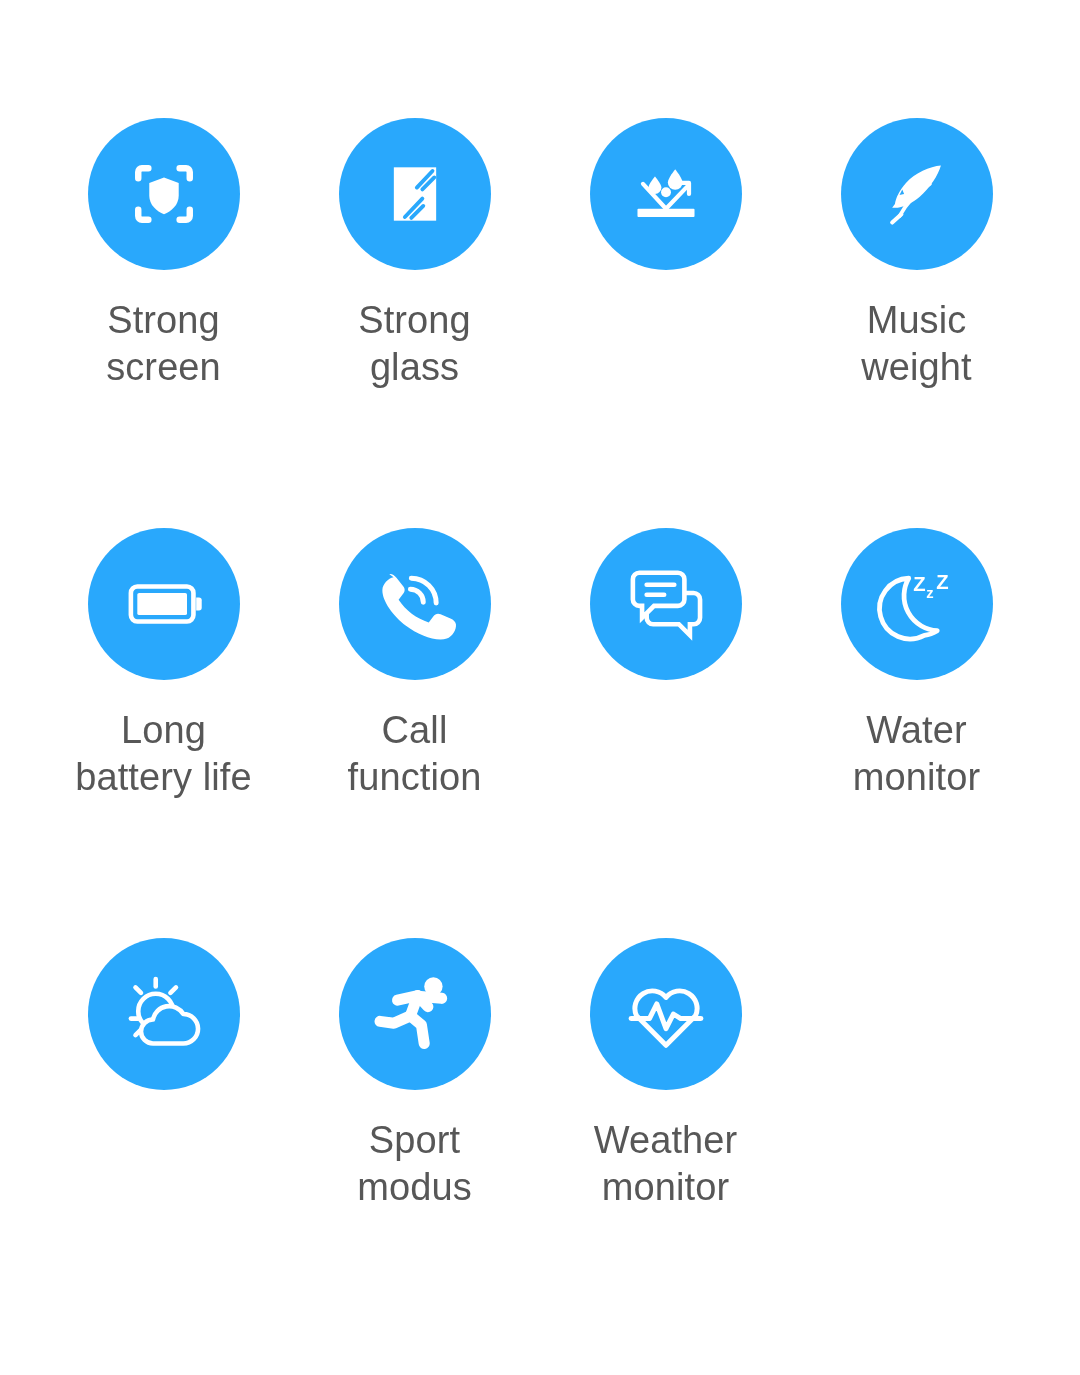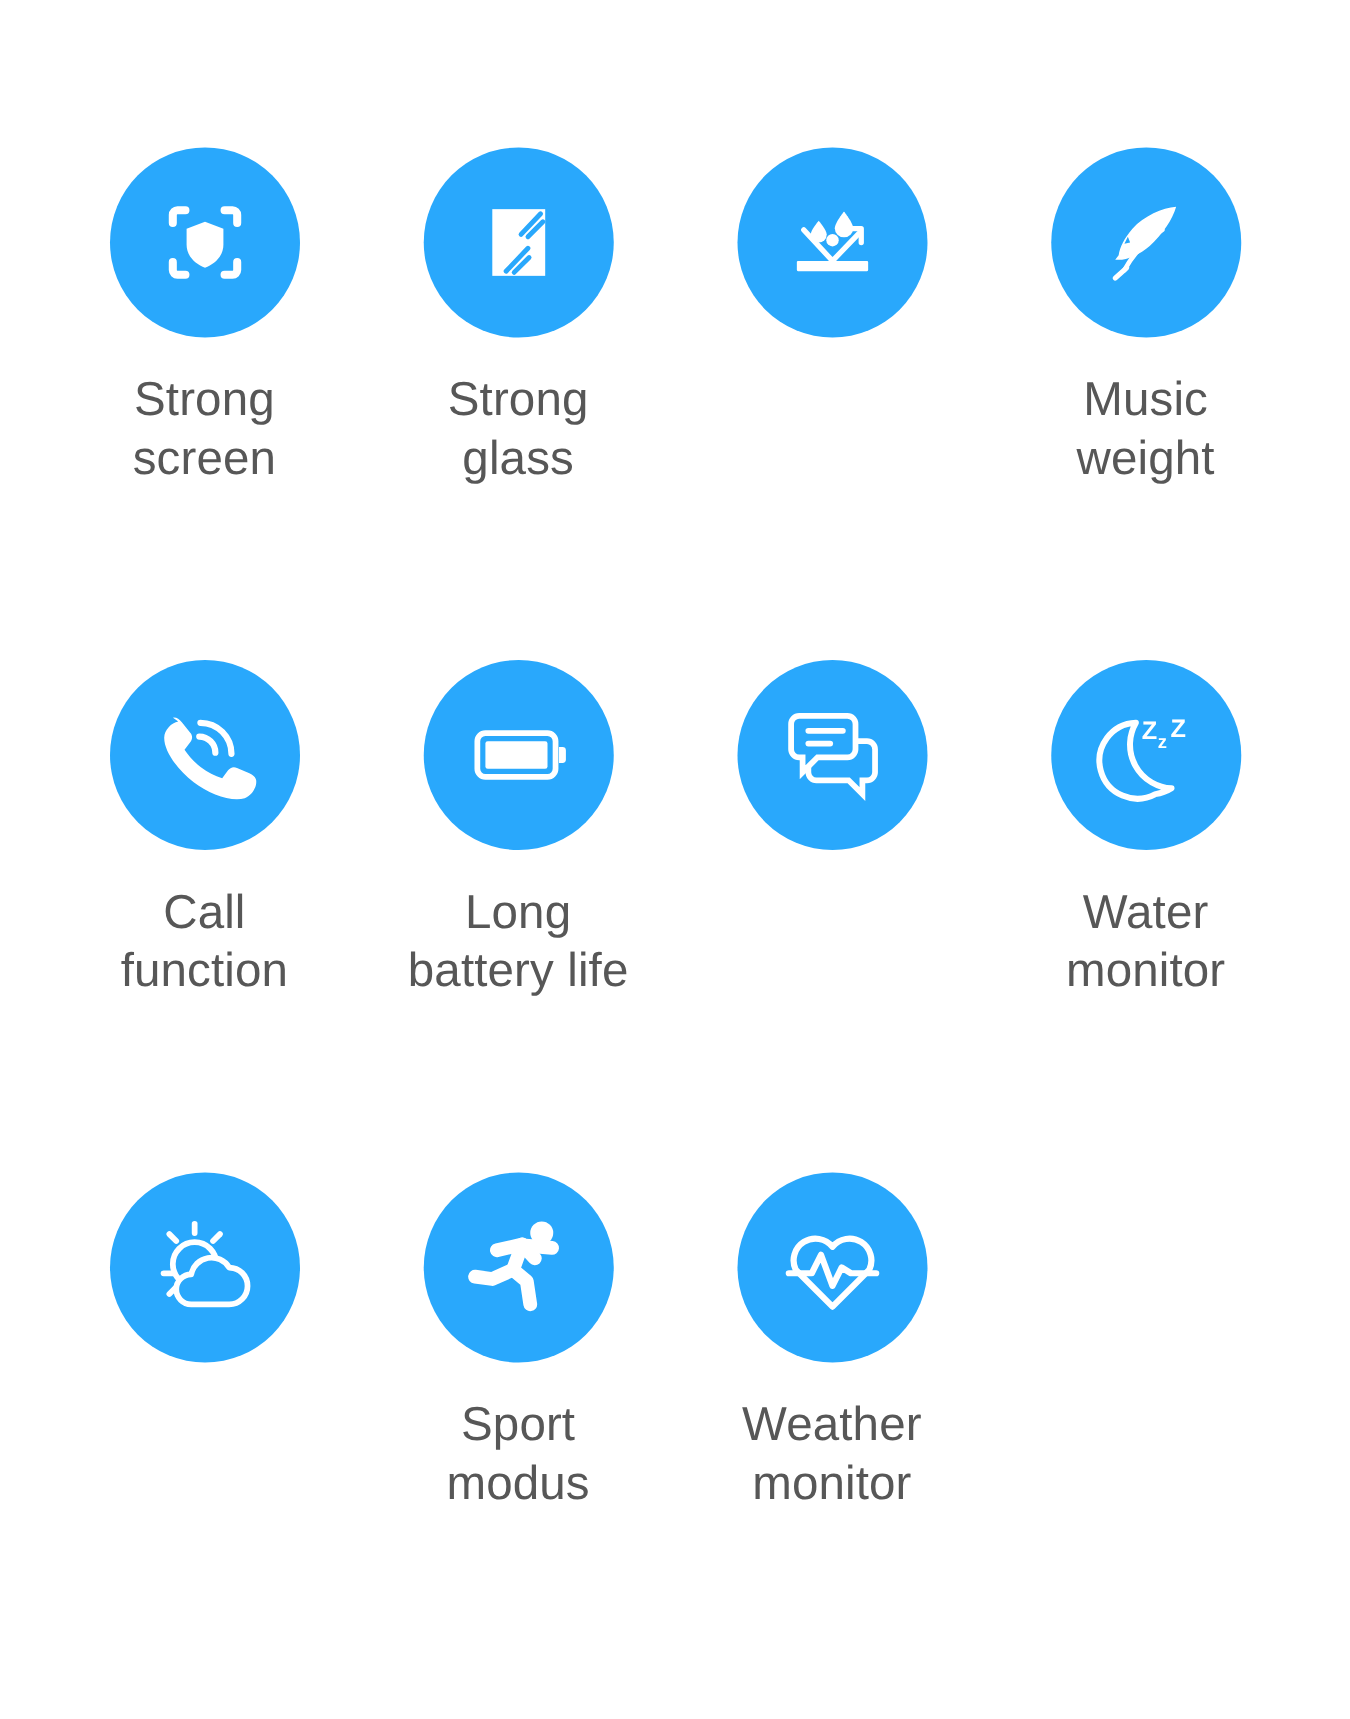--- a/index.html
+++ b/index.html
@@ -127,41 +127,41 @@
         <path d="M38 62 l-8 1 1 -8 Z" fill="#ffffff"></path>
       </svg>
     </div>
     <div class="feature-label">Music
 weight</div>
   </div>
 
   <div class="feature-cell">
     <div class="icon-badge">
       <svg viewBox="0 0 100 100">
+        <rect x="14" y="31" width="68" height="38" rx="7" fill="none" stroke="#ffffff" stroke-width="5"></rect>
+        <rect x="21" y="38" width="54" height="24" rx="2" fill="#ffffff"></rect>
+        <path d="M85 43 h3 a3 3 0 0 1 3 3 v8 a3 3 0 0 1-3 3 h-3 Z" fill="#ffffff"></path>
+      </svg>
+    </div>
+    <div class="feature-label">Long
+battery life</div>
+  </div>
+
+  <div class="feature-cell">
+    <div class="icon-badge">
+      <svg viewBox="0 0 100 100">
         <path d="M31 18 c-6 0 -13 6 -14 12 -2 12 8 30 20 42 12 12 30 22 42 20 6 -1 12 -8 12 -14 0 -3 -2 -5 -5 -7 l-10 -6 c-3 -2 -6 -1 -8 1 l-6 6 c-6 -3 -12 -7 -17 -12 -5 -5 -9 -11 -12 -17 l6 -6 c2 -2 3 -5 1 -8 l-6 -10 c-2 -3 -4 -5 -7 -5 Z" fill="#ffffff" transform="rotate(-8 50 50)"></path>
         <g fill="none" stroke="#ffffff" stroke-width="5.4" stroke-linecap="round">
           <path d="M59 48 a14 14 0 0 0-14-14"></path>
           <path d="M73 49 a27 27 0 0 0-27-27"></path>
         </g>
       </svg>
     </div>
     <div class="feature-label">Call
 function</div>
-  </div>
-
-  <div class="feature-cell">
-    <div class="icon-badge">
-      <svg viewBox="0 0 100 100">
-        <rect x="14" y="31" width="68" height="38" rx="7" fill="none" stroke="#ffffff" stroke-width="5"></rect>
-        <rect x="21" y="38" width="54" height="24" rx="2" fill="#ffffff"></rect>
-        <path d="M85 43 h3 a3 3 0 0 1 3 3 v8 a3 3 0 0 1-3 3 h-3 Z" fill="#ffffff"></path>
-      </svg>
-    </div>
-    <div class="feature-label">Long
-battery life</div>
   </div>
 
   <div class="feature-cell">
     <div class="icon-badge">
       <svg viewBox="0 0 100 100">
         <path d="M36 38 h44 a7 7 0 0 1 7 7 v20 a7 7 0 0 1-7 7 h-4 v12 l-12 -12 h-28 a7 7 0 0 1-7 -7 v-20 a7 7 0 0 1 7 -7 Z" fill="none" stroke="#ffffff" stroke-width="5"></path>
         <path d="M21 16 h42 a7 7 0 0 1 7 7 v22 a7 7 0 0 1-7 7 h-26 l-13 13 v-13 h-3 a7 7 0 0 1-7 -7 v-22 a7 7 0 0 1 7 -7 Z" fill="#29a8fc" stroke="#ffffff" stroke-width="5"></path>
         <g stroke="#ffffff" stroke-width="5" stroke-linecap="round">
           <line x1="29" y1="29" x2="59" y2="29"></line>
           <line x1="29" y1="40" x2="48" y2="40"></line>

